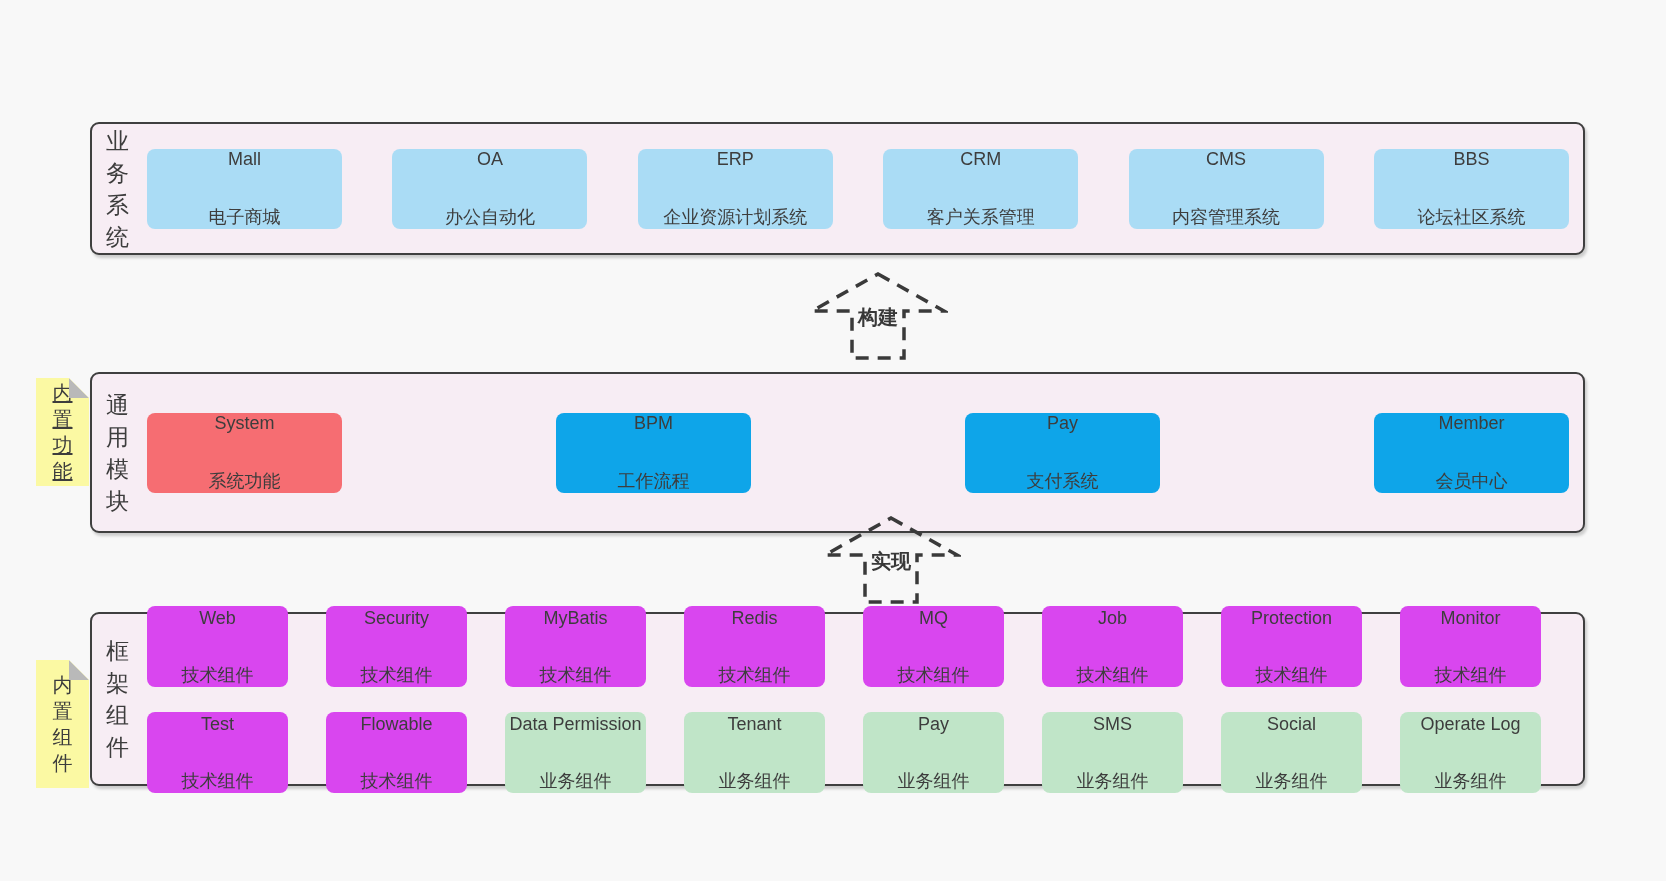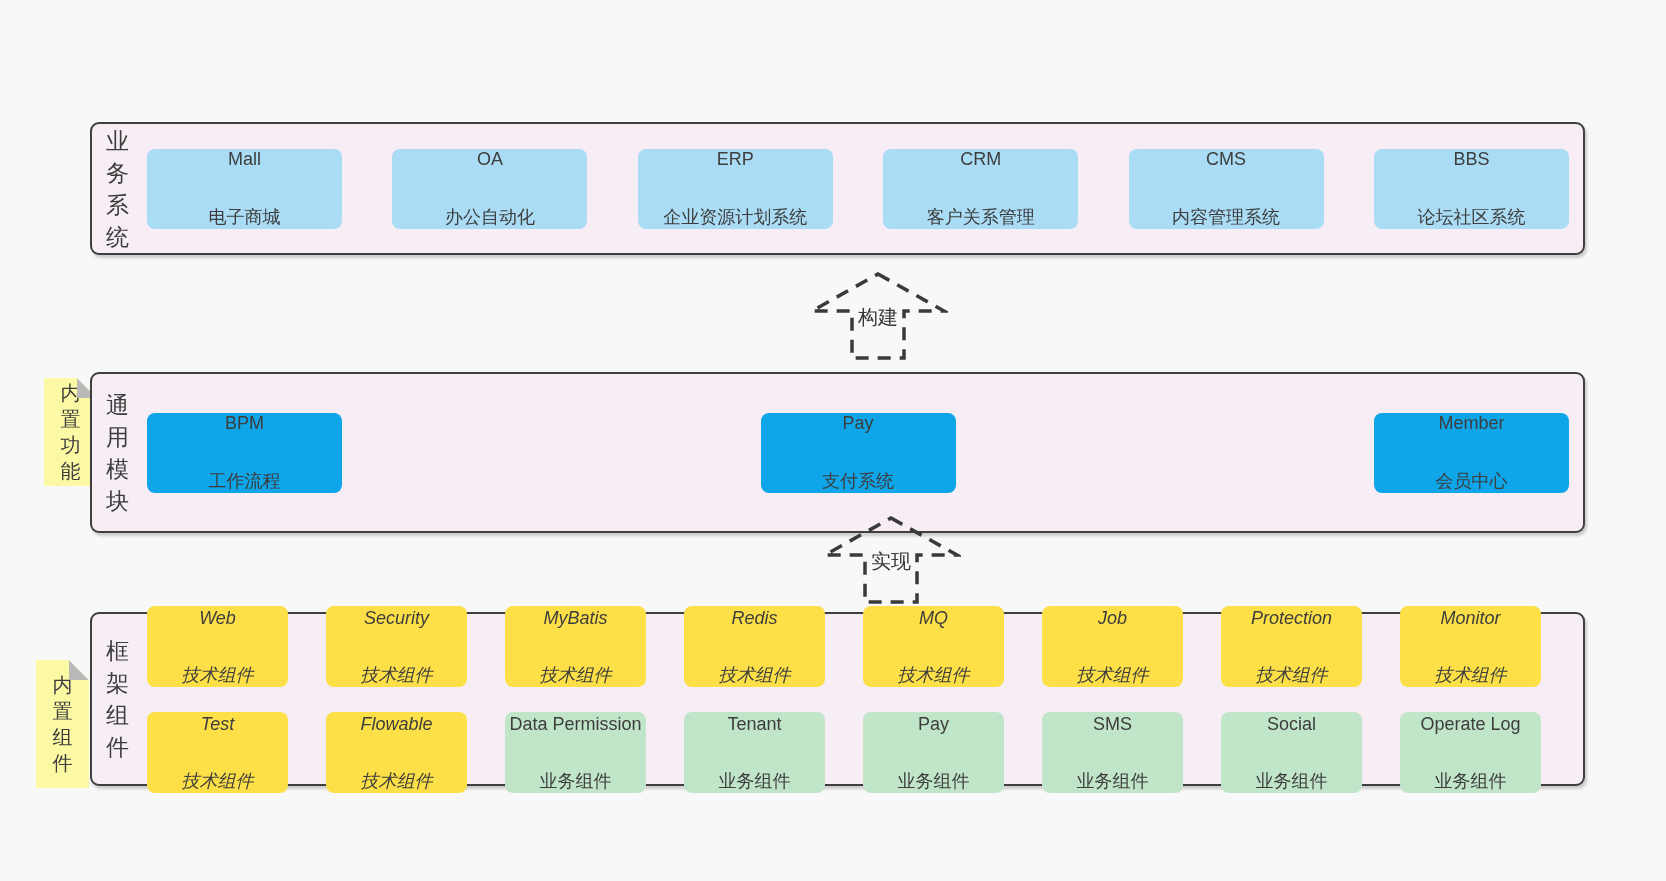--- a/index.html
+++ b/index.html
@@ -31,30 +31,30 @@
   
   .box {
     width:195px; height:80px; border-radius:8px;
     display:flex; flex-direction:column; justify-content:center; align-items:center;
     font-size:18px; line-height:25px; text-align:center; color:#3d3d3d;gap:33px;
   }
   .box.small { width:141px; height:81px; line-height:24px; padding:0 4px; }
   .blue  { background:#aadcf5; }
   .red   { background:#f66d72; }
   .pink  { background:#0ea5e9; }
-  .green { background:#fde047;font-style:italic; }
+  .green { background:#d946ef; }
   .lgreen{ background:#c0e5c8; }
 
   
   .arrow { position:absolute; width:140px; height:92px; }
   .arrow svg { position:absolute; inset:0; }
   .arrow-label {
     position:absolute; left:50%; top:34px; transform:translateX(-50%);
     background:#f8f8f8; padding:0 4px; font-size:20px; line-height:26px;
-    color:#383838; white-space:nowrap;
+    color:#383838; white-space:nowrap;font-weight:bold;
   }
 
   
   .note {
     position:absolute; width:53px; background:#fbf9a3;
     clip-path:polygon(0 0, calc(100% - 20px) 0, 100% 20px, 100% 100%, 0 100%);
     display:flex; align-items:center; justify-content:center;
   }
   .note-fold {
     position:absolute; top:0; right:0; width:20px; height:20px;
@@ -63,21 +63,21 @@
   .note-label {
     width:24px; font-size:20px; line-height:26px; text-align:center;
     word-break:break-all; color:#3d3d3d;
   }
 
   #band1 { top:122px; height:133px; }
   #band2 { top:372px; height:161px; }
   #band3 { top:612px; height:174px; }
   #arrow1 { left:808px; top:270px; }
   #arrow2 { left:821px; top:514px; }
-  #note2 { left:44px; top:378px; height:108px; }
+  #note2 { left:36px; top:378px; height:108px;text-decoration:underline; }
   #note3 { left:36px; top:660px; height:128px; }
 </style>
 </head>
 <body>
 
 <div class="page">
 
   <section class="band" id="band1">
     <div class="band-label">业务系统</div>
     <div class="band-row">
@@ -116,20 +116,24 @@
   </div>
 
   <div class="note" id="note2">
     <div class="note-fold"></div>
     <div class="note-label">内置功能</div>
   </div>
 
   <section class="band" id="band2">
     <div class="band-label">通用模块</div>
     <div class="band-row">
+      <div class="box red">
+        <div>System</div>
+        <div>系统功能</div>
+      </div>
       <div class="box pink">
         <div>BPM</div>
         <div>工作流程</div>
       </div>
       <div class="box pink">
         <div>Pay</div>
         <div>支付系统</div>
       </div>
       <div class="box pink">
         <div>Member</div>

